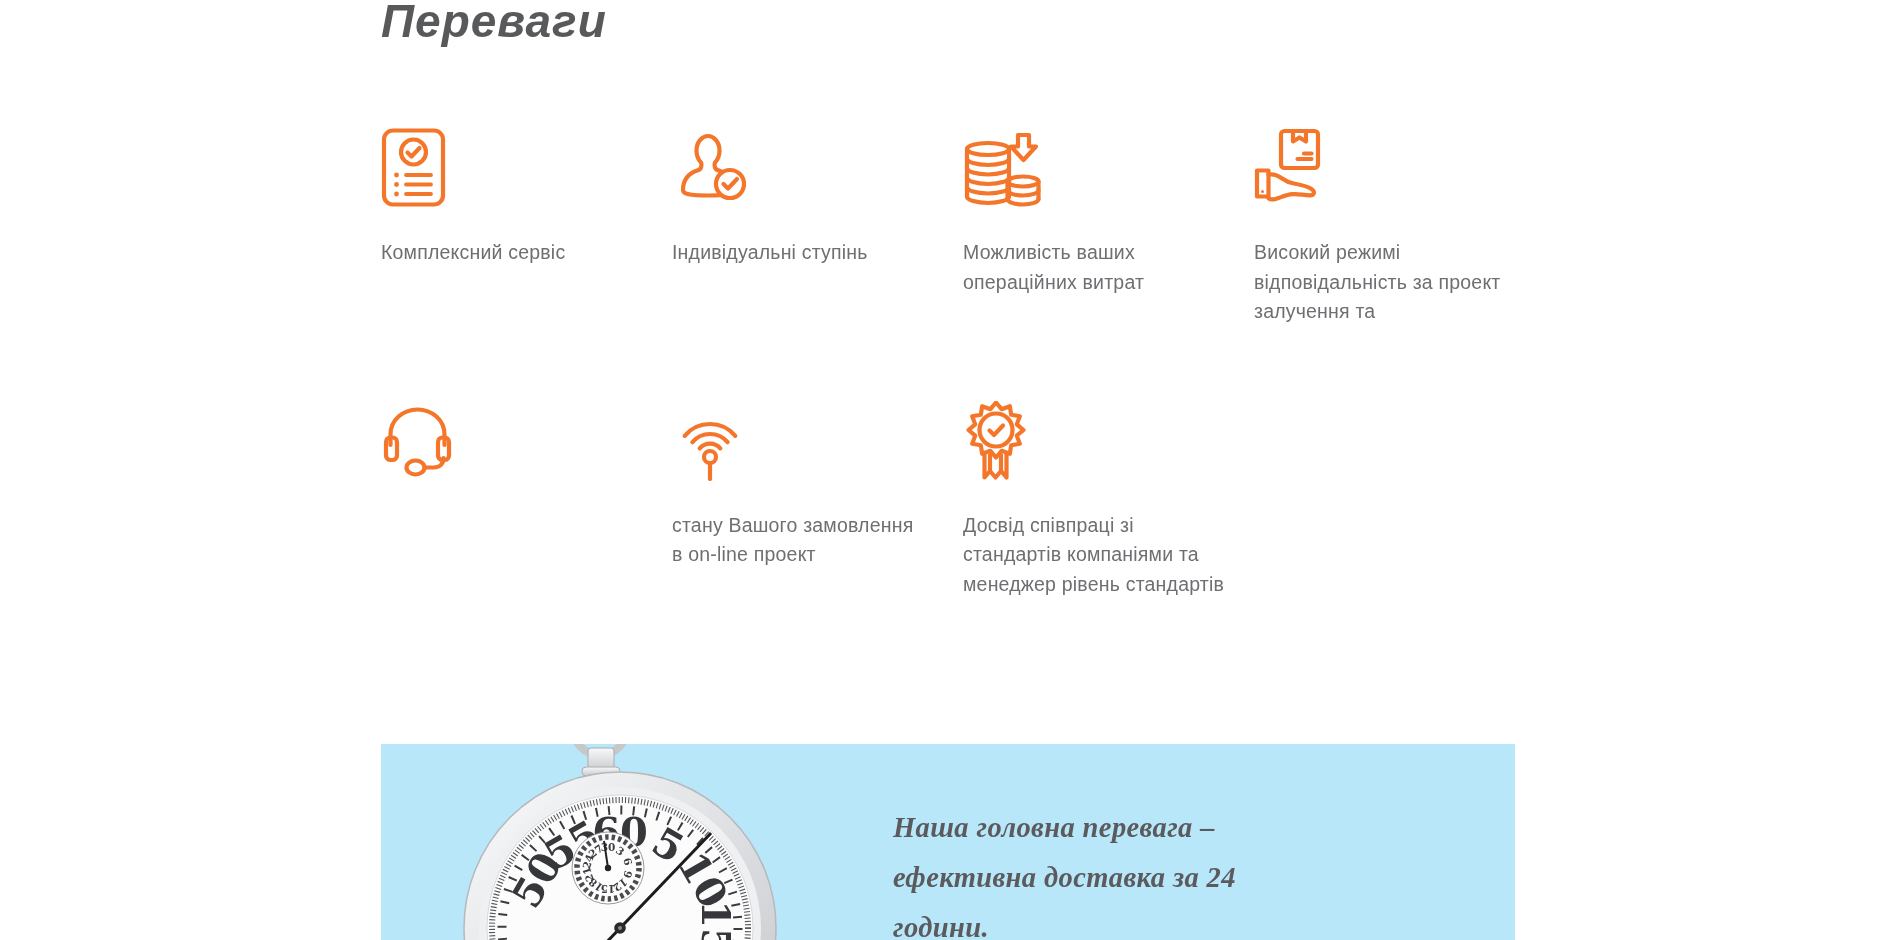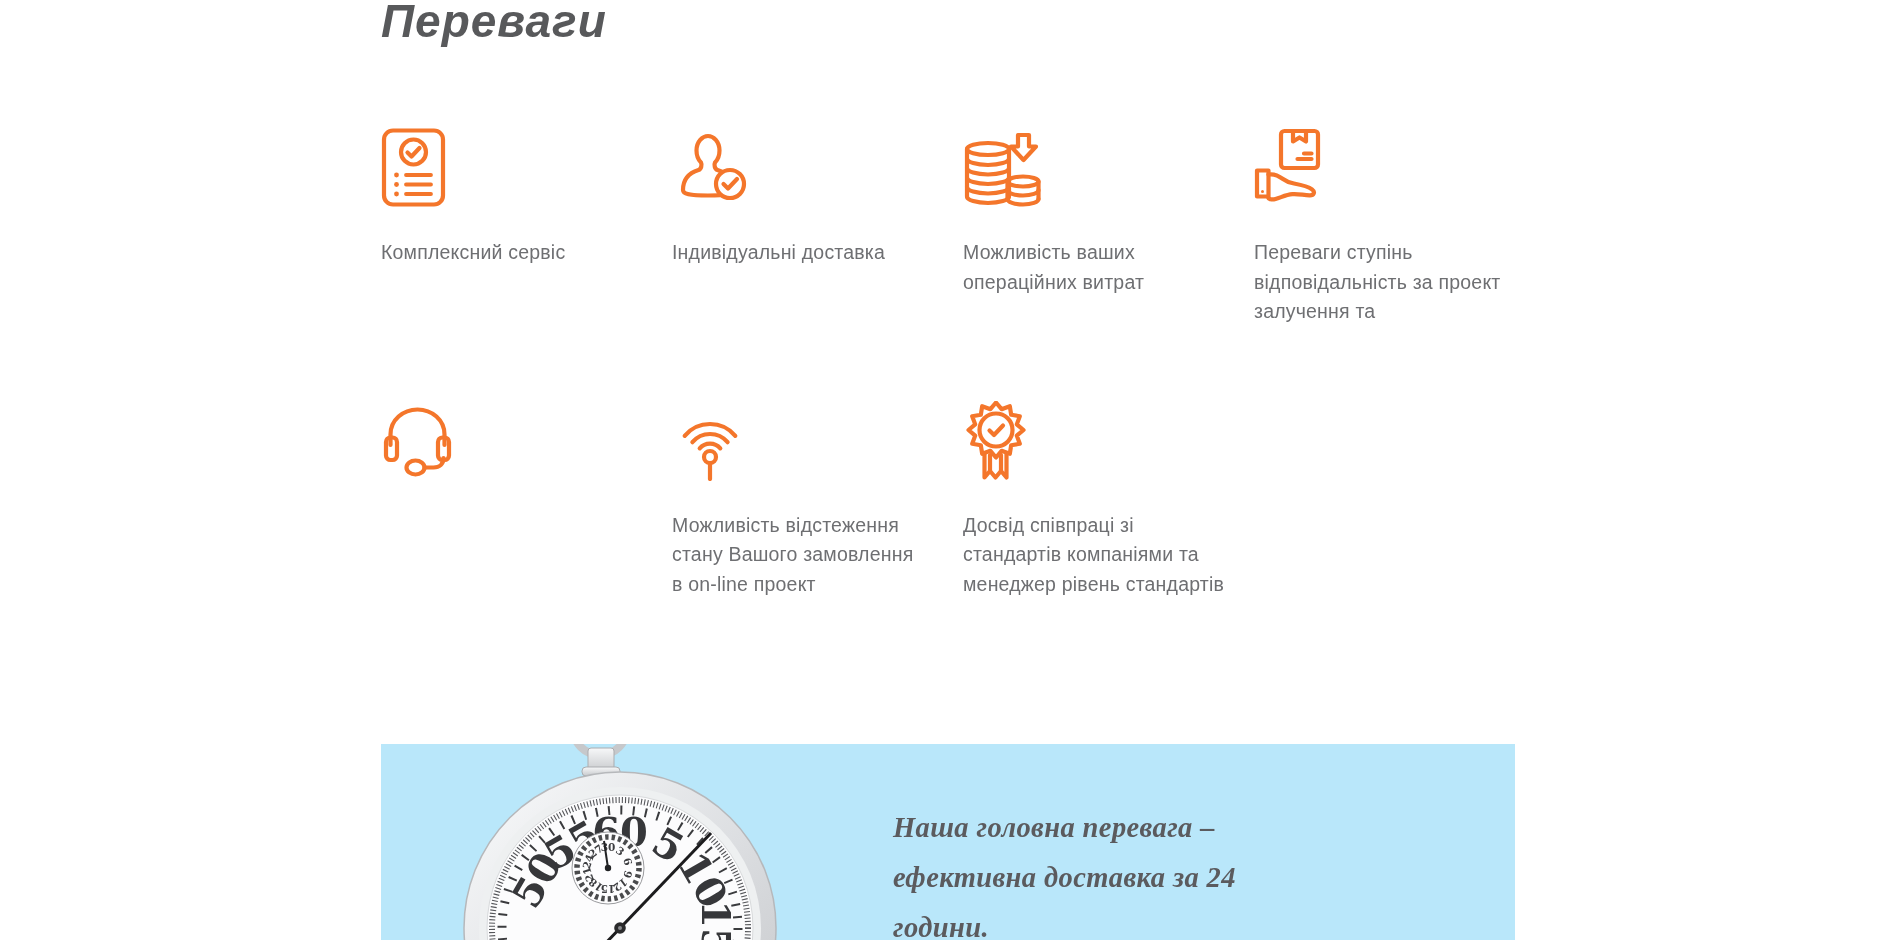--- a/index.html
+++ b/index.html
@@ -65,21 +65,21 @@
 
   <div class="cell">
     <div class="ic">
       <svg viewBox="0 0 80 80" width="80" height="80" fill="none" stroke="#f4762b" stroke-width="4.2" stroke-linecap="round" stroke-linejoin="round">
         <path d="M11 62 C11 50 18.5 44.5 26.5 42 C29.5 41 30 36.5 29 34.5 C26 31.5 24.5 27.5 24.5 22.5 C24.5 13.5 30.5 8 36 8 C41.5 8 47.5 13.5 47.5 22.5 C47.5 27.5 46 31.5 43 34.5 C42 36.5 42.5 41 45.5 42 C53.5 44.5 61 50 61 62 C61 66 55 67.5 36 67.5 C17 67.5 11 66 11 62 Z"></path>
         <circle cx="58" cy="56" r="14" fill="#ffffff"></circle>
         <path d="M51.5 56 l4.5 4.5 l9 -9.5"></path>
       </svg>
     </div>
     <div class="lbl">
-      <div>Індивідуальні доставка</div>
+      <div>Індивідуальні ступінь</div>
     </div>
   </div>
 
   <div class="cell">
     <div class="ic">
       <svg viewBox="0 0 80 80" width="80" height="80" fill="none" stroke="#f4762b" stroke-width="4.2" stroke-linecap="round" stroke-linejoin="round">
         <ellipse cx="25" cy="21" rx="21" ry="6"></ellipse>
         <path d="M4 21 V68.5 M46 21 V68.5"></path>
         <path d="M4 30.5 a21 6.5 0 0 0 42 0"></path>
         <path d="M4 40 a21 6.5 0 0 0 42 0"></path>
@@ -104,21 +104,21 @@
       <svg viewBox="0 0 80 80" width="80" height="80" fill="none" stroke="#f4762b" stroke-width="4.2" stroke-linecap="round" stroke-linejoin="round">
         <rect x="27" y="3" width="37" height="37" rx="3.5"></rect>
         <path d="M39 3 V13.5 L45.5 9.5 L52 13.5 V3"></path>
         <path d="M50 25.5 h7.5 M43.5 31 h14"></path>
         <rect x="3" y="42.5" width="11.5" height="26"></rect>
         <circle cx="8.5" cy="63.5" r="1.5" fill="#f4762b" stroke="none"></circle>
         <path d="M14.5 46.5 C20 45.5 25 48 29 51 C32 53.3 36 54.8 40 55.5 C47 56.8 54 58.2 58 61.3 C61.5 64 60 67.5 55.5 67.3 C49 67 44 65.8 38.5 66.2 C32 66.7 27 69.5 21.5 71 C18.5 71.8 16 71.3 14.5 70.2"></path>
       </svg>
     </div>
     <div class="lbl">
-      <div>Переваги ступінь</div>
+      <div>Високий режимі</div>
       <div>відповідальність за проект</div>
       <div>залучення та</div>
     </div>
   </div>
 
   <div class="cell">
     <div class="ic">
       <svg viewBox="0 0 80 80" width="80" height="80" fill="none" stroke="#f4762b" stroke-width="4.2" stroke-linecap="round" stroke-linejoin="round">
         <path d="M9.5 44 V33.5 C9.5 19 22 8.5 36.5 8.5 C51 8.5 63.5 19 63.5 33.5 V44"></path>
         <rect x="5" y="36.5" width="11" height="22.5" rx="4.5"></rect>
@@ -133,21 +133,20 @@
     <div class="ic">
       <svg viewBox="0 0 80 80" width="80" height="80" fill="none" stroke="#f4762b" stroke-width="4.2" stroke-linecap="round" stroke-linejoin="round">
         <path d="M12.7 34.8 A33 33 0 0 1 63.3 34.8"></path>
         <path d="M20.4 41.2 A23 23 0 0 1 55.6 41.2"></path>
         <path d="M27.7 47.3 A13.5 13.5 0 0 1 48.3 47.3"></path>
         <circle cx="38" cy="56" r="6"></circle>
         <path d="M38 62.5 V78"></path>
       </svg>
     </div>
     <div class="lbl">
-      <div>Можливість відстеження</div>
       <div>стану Вашого замовлення</div>
       <div>в on-line проект</div>
     </div>
   </div>
 
   <div class="cell">
     <div class="ic">
       <svg viewBox="0 0 80 80" width="80" height="80" fill="none" stroke="#f4762b" stroke-width="4.2" stroke-linecap="round" stroke-linejoin="round">
         <path d="M27 70 V54 M38 70 V54"></path>
         <path d="M21.5 48.5 V76.5 L27 70 L32.5 76.5 L38 70 L43.5 76.5 V48.5"></path>

